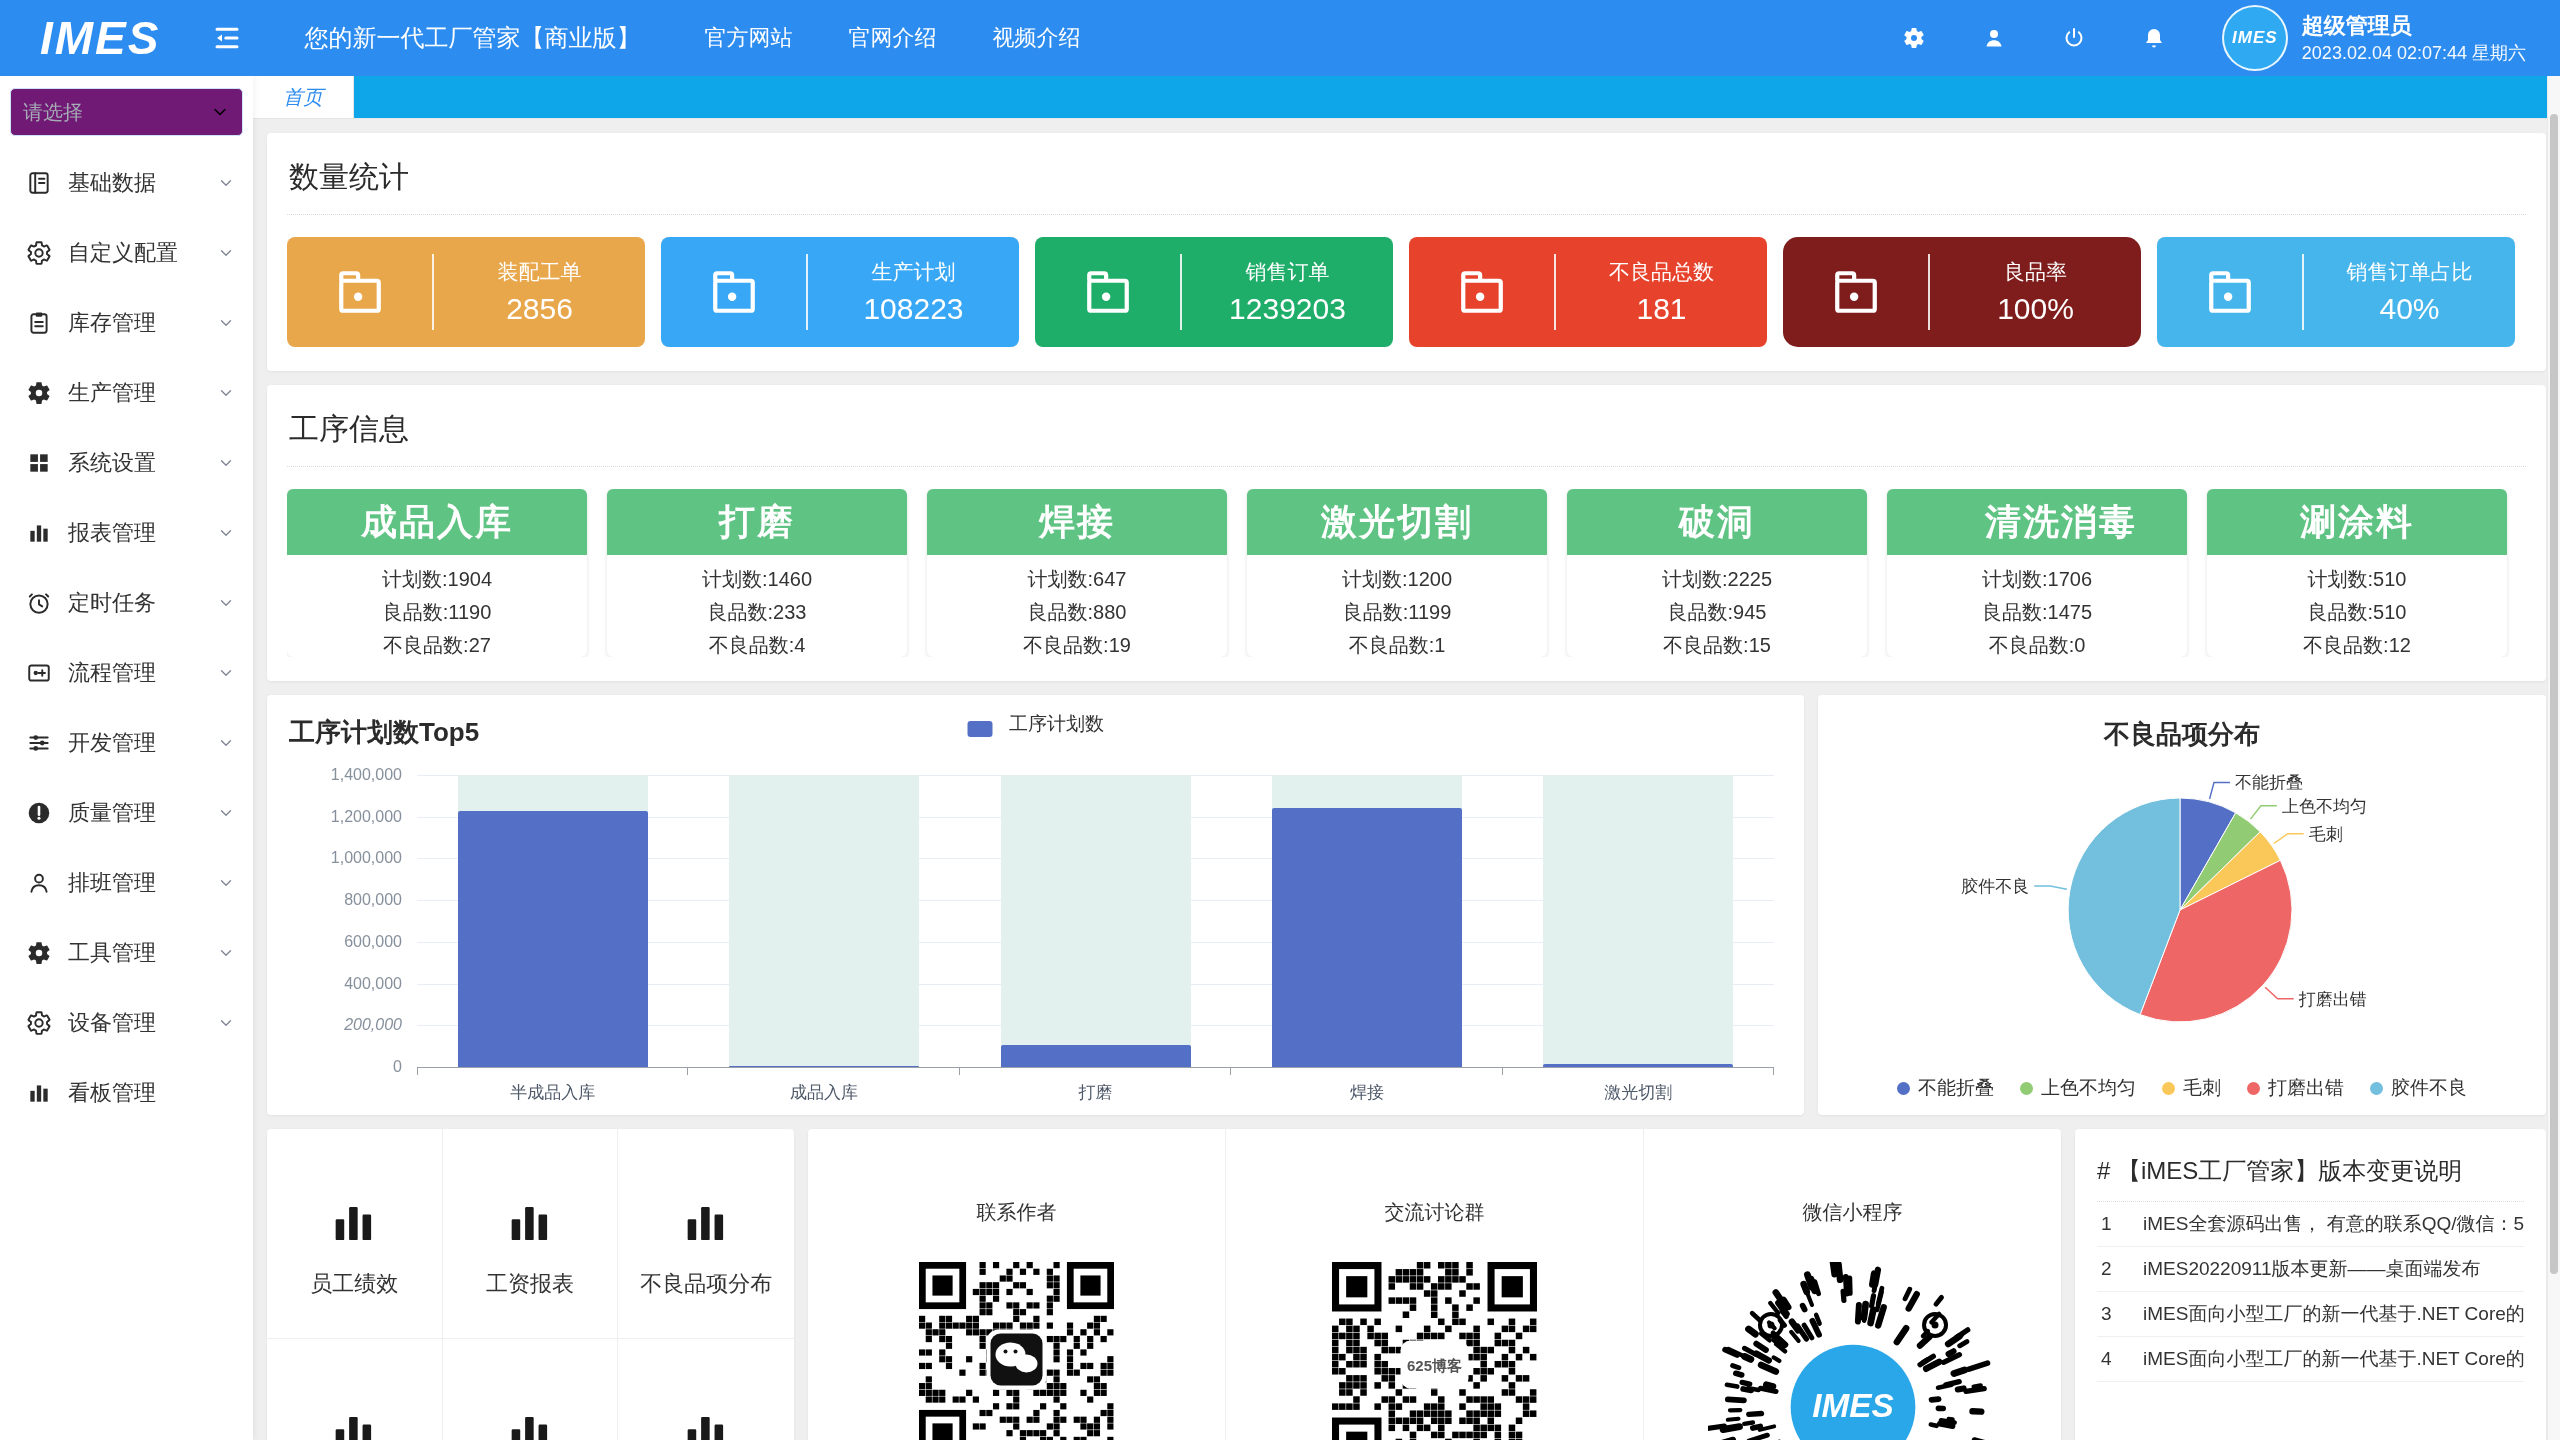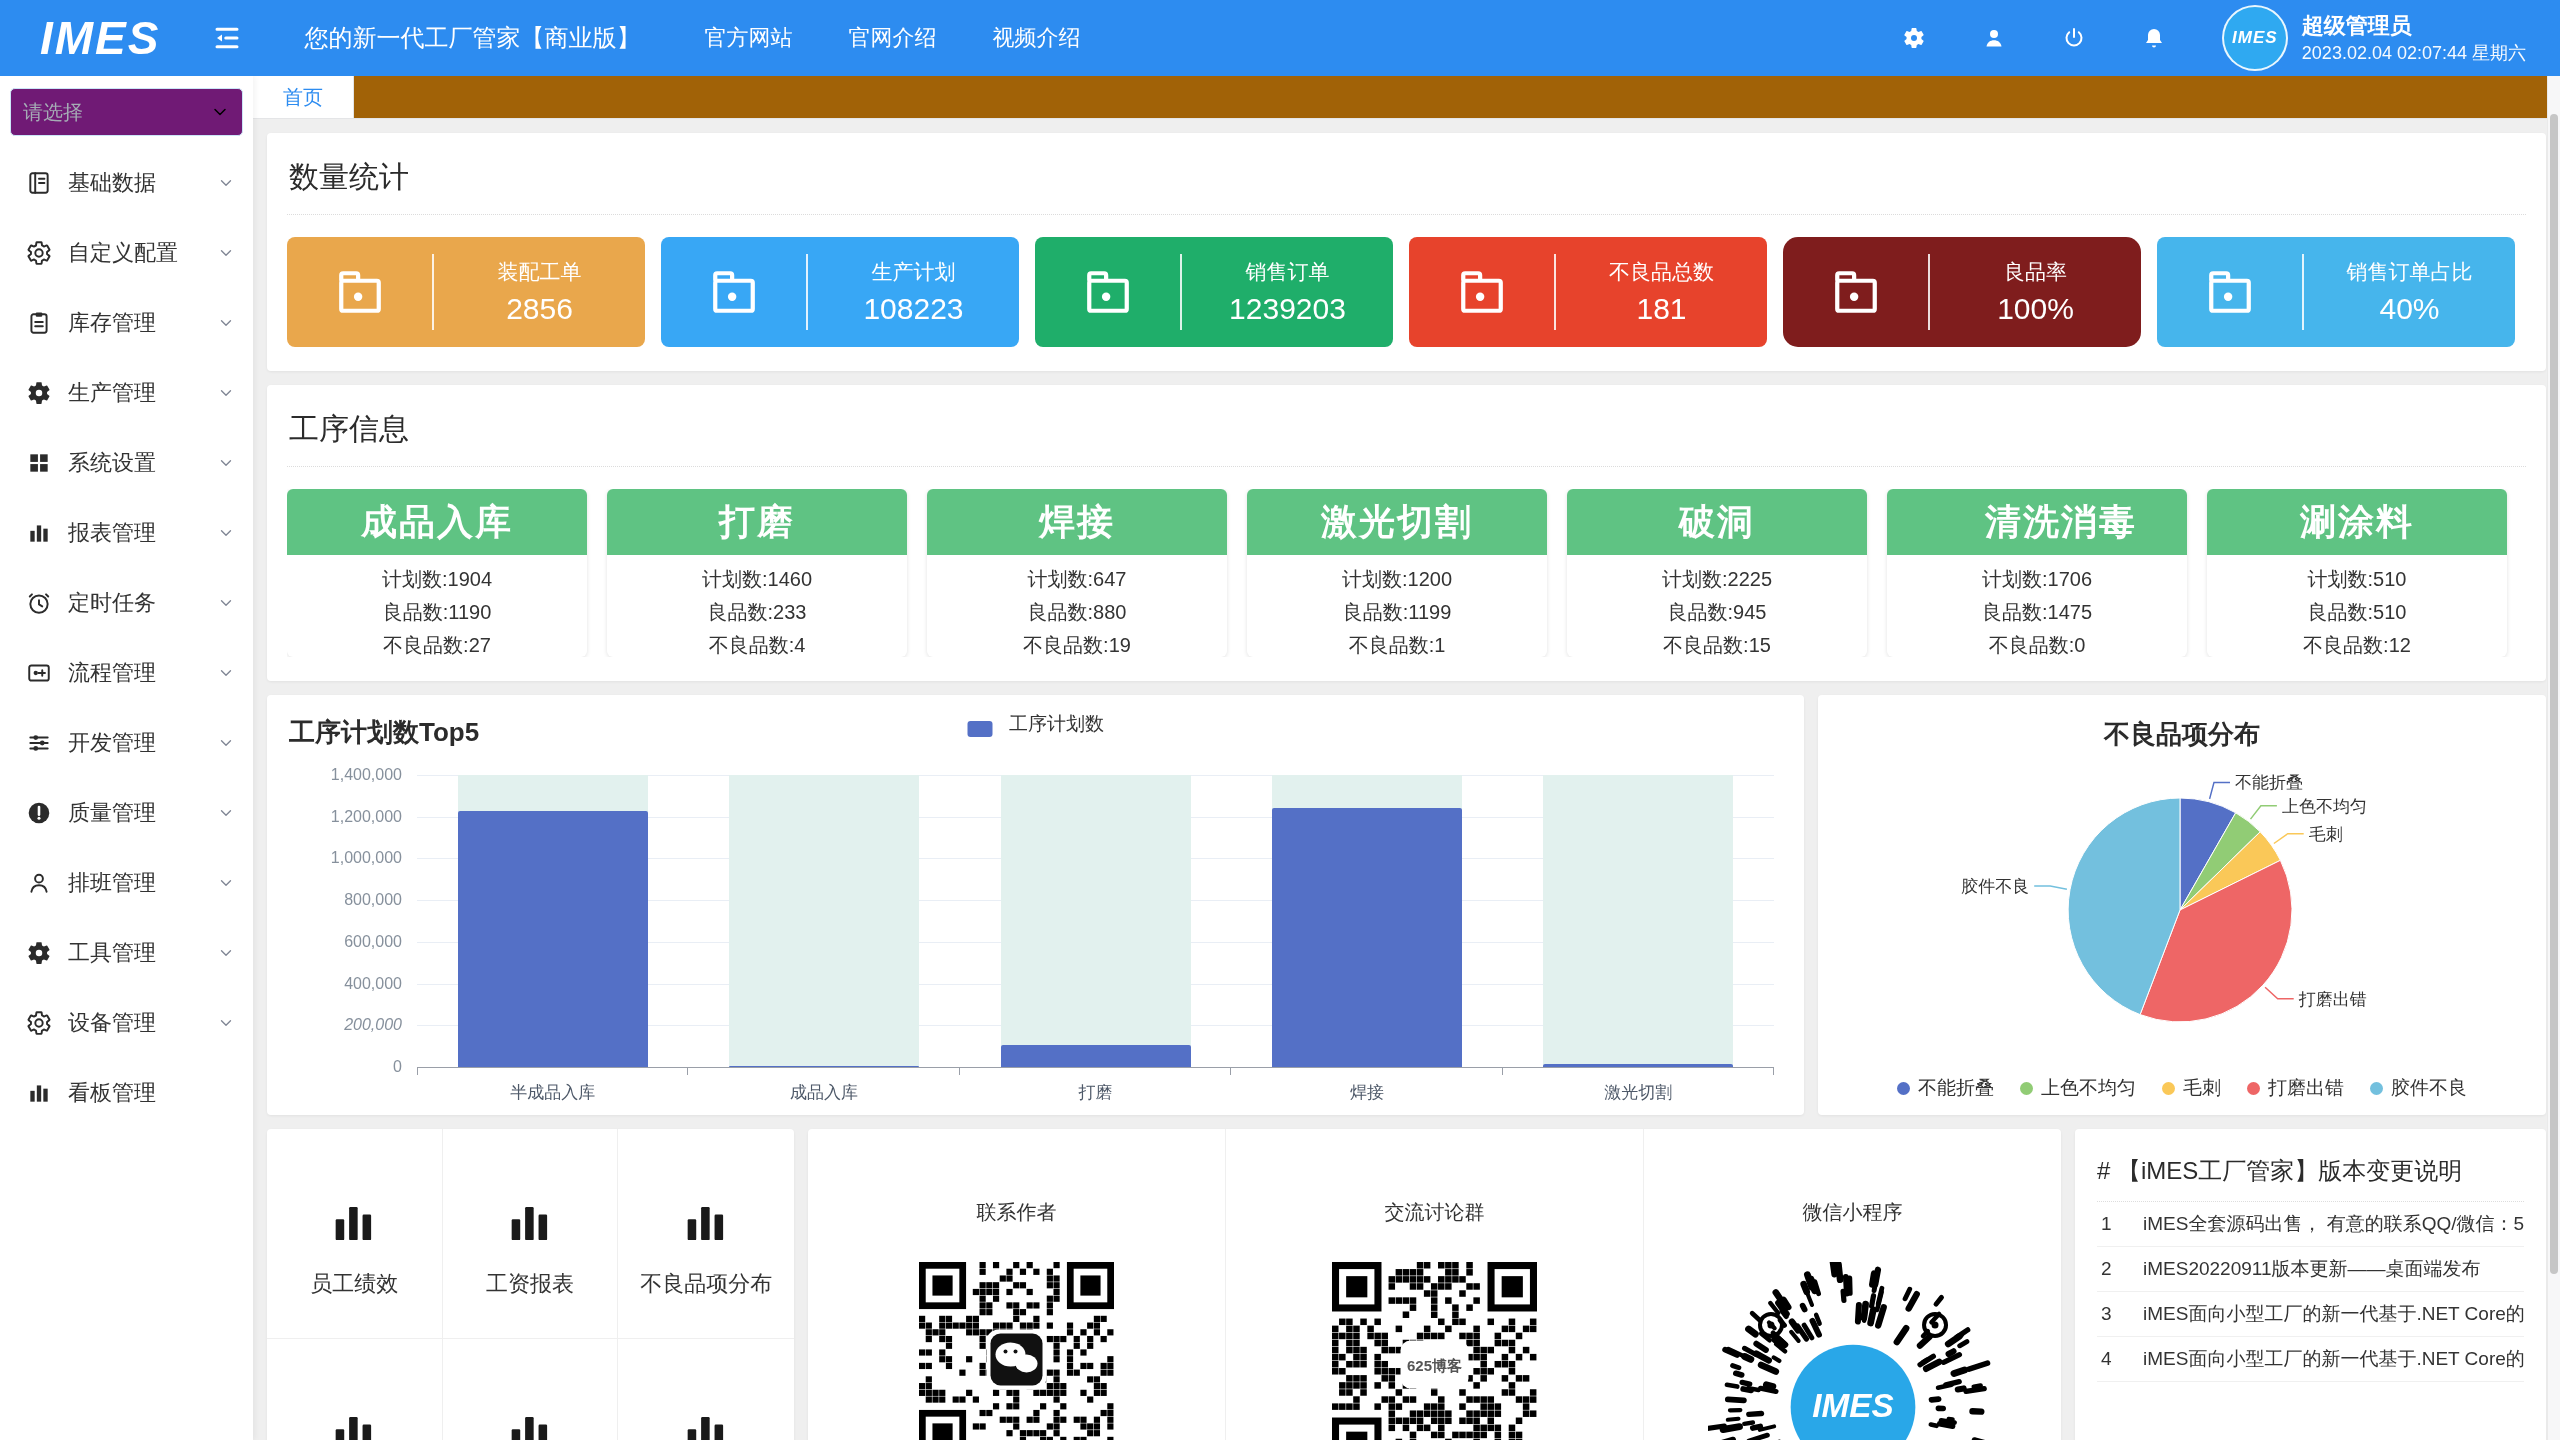--- a/index.html
+++ b/index.html
@@ -27,21 +27,21 @@
   .sidebar{position:absolute;left:0;top:76px;bottom:0;width:253px;background:#fff;z-index:4;box-shadow:2px 0 6px rgba(0,0,0,.05);}
   .side-select{margin:12px 10px;height:46px;background:#701a75;border:1px solid #CBE6F8;border-radius:5px;
     display:flex;align-items:center;padding:0 12px;cursor:pointer;}
   .side-select .ph{color:#A5ACB5;font-size:20px;flex:1;}
   .menu-item{height:70px;display:flex;align-items:center;padding:0 18px 0 26px;cursor:pointer;color:#333;}
   .menu-item .micon{width:26px;height:26px;color:#2b2b2b;display:flex;align-items:center;flex:none;}
   .menu-item .mlabel{font-size:22px;margin-left:16px;flex:1;}
   .menu-item .mchev{color:#808695;width:18px;height:18px;}
   
   .main{position:absolute;left:253px;top:76px;right:0;bottom:0;display:flex;flex-direction:column;}
-  .tabstrip{height:42px;background:#a16207;border-bottom:1px solid #E4E5E7;display:flex;flex:none;}
+  .tabstrip{height:42px;background:#0ea5e9;border-bottom:1px solid #E4E5E7;display:flex;flex:none;font-style:italic;}
   .tab{background:#fff;color:#2D8CF0;font-size:20px;display:flex;align-items:center;padding:0 30px;
     border-right:1px solid #E4E5E7;cursor:pointer;}
   .content{flex:1;padding:14px 14px 0 14px;overflow:hidden;}
   .panel{background:#fff;border-radius:4px;box-shadow:0 1px 3px rgba(0,0,0,.06);margin-bottom:14px;}
   .sec-panel{padding:18px 20px 24px 20px;}
   .sec-title{font-size:30px;color:#2b2b2b;padding:6px 2px 16px 2px;border-bottom:1px dotted #DCDCDC;margin-bottom:22px;}
   
   .stat-row{display:flex;gap:16px;overflow:hidden;}
   .stat-card{width:358px;height:110px;border-radius:8px;color:#fff;display:flex;align-items:center;flex:none;cursor:pointer;}
   .stat-ic{width:145px;display:flex;justify-content:center;}

